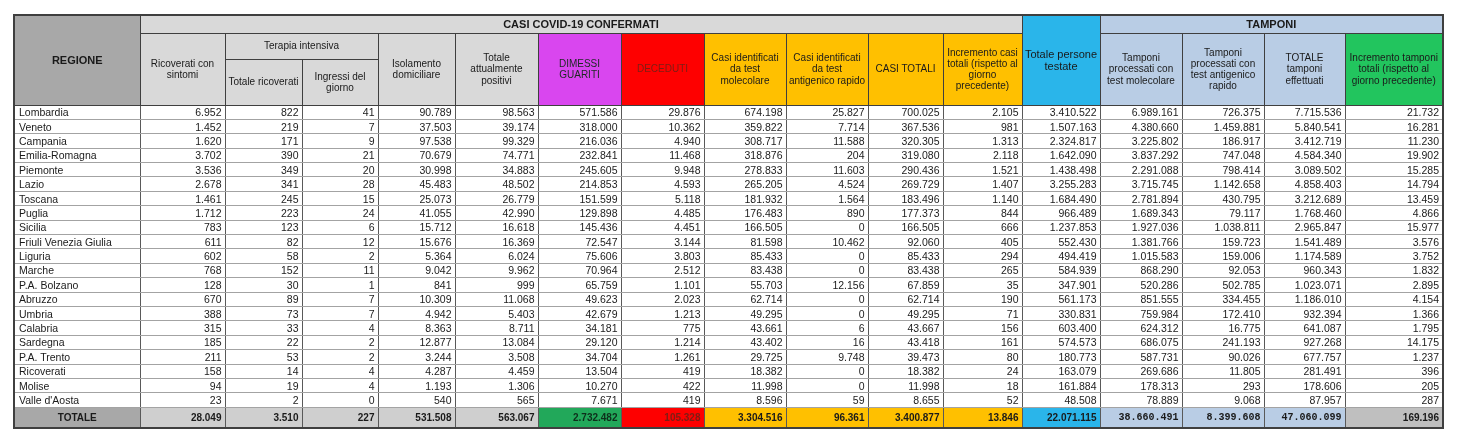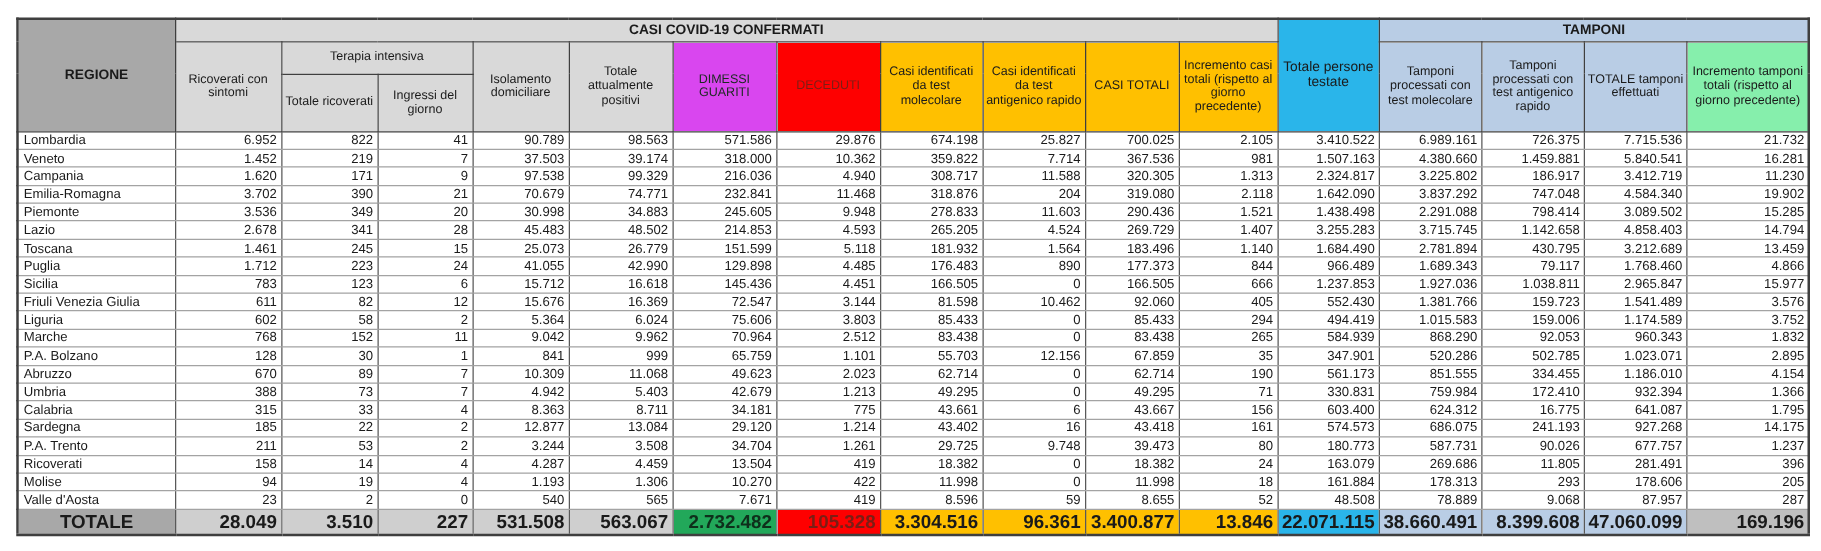--- a/index.html
+++ b/index.html
@@ -32,47 +32,47 @@
   thead tr.r1 th { height:18px; font-size:11px; }
   thead tr.r2 th.group { height:26px; }
   thead tr.r3 th { height:46px; }
   th.band { font-weight:bold; background:#d9d9d9; }
   th.regione { background:#a8a8a8; font-weight:bold; font-size:11px; }
   th.h-green { background:#d946ef; color:#1b2a20; }
   th.h-red   { background:#fe0000; color:#7b1e15; }
   th.h-yellow{ background:#ffc000; }
   th.h-cyan  { background:#2ab5ea; font-weight:normal; font-size:10px; }
   th.h-blue  { background:#b9cde5; }
-  th.h-gray  { background:#86efac; }
+  th.h-gray  { background:#22c55e; }
   tbody td {
     height:14.4px;
     font-size:10.5px;
     border-left:1px solid #595959;
     border-right:1px solid #595959;
     border-bottom:1px solid #a3a3a3;
     background:#ffffff;
     padding:0 3px;
     white-space:nowrap;
   }
   tbody td.region { text-align:left; padding-left:4px; }
   tbody td.num    { text-align:right; }
   tbody tr.total td {
     height:21px;
     font-weight:bold;
     border-top:1px solid #3f3f3f;
     border-bottom:2px solid #3f3f3f;
-    font-size:15px;
+    font-size:10px;
   }
   tr.total td.t-label { background:#a8a8a8; text-align:center; }
   tr.total td.t-gray  { background:#cfcfcf; }
   tr.total td.t-green { background:#22a85a; color:#0e2f1b; }
   tr.total td.t-red   { background:#fe0000; color:#7b1e15; }
   tr.total td.t-yellow{ background:#ffc000; }
   tr.total td.t-cyan  { background:#2ab5ea; }
-  tr.total td.t-blue  { background:#b9cde5; }
+  tr.total td.t-blue  { background:#b9cde5;font-family:Liberation Mono, monospace; }
   tr.total td.t-grayend{ background:#bfbfbf; }
   col.c0{width:126px} col.c1{width:85px} col.c2{width:77px} col.c3{width:76px}
   col.c4{width:77px}  col.c5{width:83px} col.c6{width:83px} col.c7{width:83px}
   col.c8{width:82px}  col.c9{width:82px} col.c10{width:75px} col.c11{width:79px}
   col.c12{width:78px} col.c13{width:82px} col.c14{width:82px} col.c15{width:81px}
   col.c16{width:98px}
 </style>
 </head>
 <body>
 

